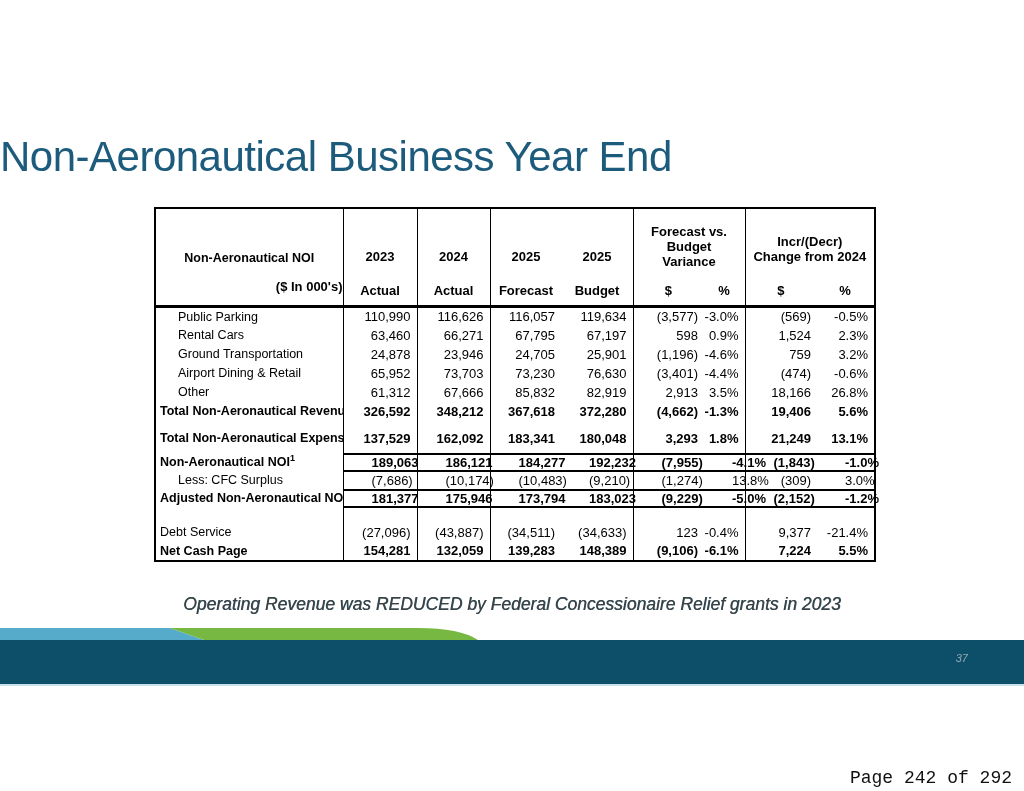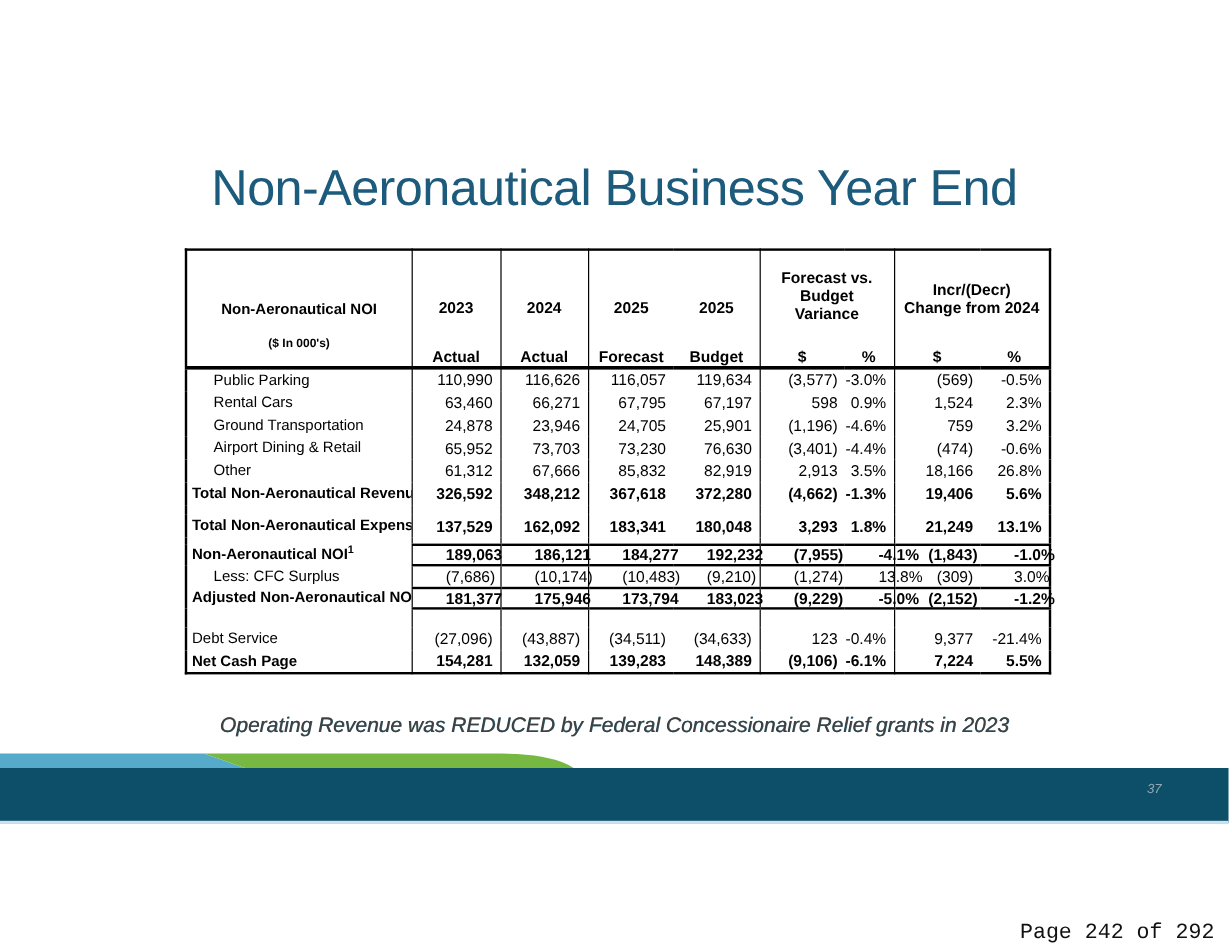--- a/index.html
+++ b/index.html
@@ -1,39 +1,39 @@
 <!DOCTYPE html>
 <html><head>
 <meta charset="utf-8">
 <style>
   html,body{margin:0;padding:0;background:#ffffff;}
   .slide{position:relative;width:1024px;height:791px;background:#ffffff;overflow:hidden;
          font-family:"Liberation Sans",sans-serif;color:#000;}
 
   
-  .title{position:absolute;left:0;right:0;top:133px;text-align:center;
+  .title{position:absolute;left:0;right:0;top:133px;
          font-size:42px;font-weight:400;letter-spacing:-0.5px;color:#1d5b7d;white-space:nowrap;}
 
   
   .tablewrap{position:absolute;left:154px;top:207px;}
   table{border-collapse:collapse;table-layout:fixed;width:720px;border:2px solid #000;background:#fff;}
   col.c0{width:188px}col.c1{width:74px}col.c2{width:73px}col.c3{width:71px}col.c4{width:72px}
   col.c5{width:71px}col.c6{width:41px}col.c7{width:72px}col.c8{width:58px}
   th,td{padding:0;margin:0;vertical-align:middle;}
   .bR{border-right:1.5px solid #000;}
   thead tr{border-bottom:3px solid #000;}
   thead th{height:96px;font-weight:bold;}
   .hwrap{display:flex;flex-direction:column;height:96px;}
   .ht{flex:1;font-size:13px;line-height:15px;text-align:center;}
   .ht.yr{padding-top:40px;}
   .ht.stack{display:flex;flex-direction:column;justify-content:center;}
   .ht.stack.pad{padding-top:6px;}
   .hl1{font-size:12.5px;padding-top:42px;}
-  .hl2{font-size:10px;padding-top:13px;}
-  .hb{height:22px;display:flex;align-items:flex-end;font-size:13px;}
+  .hl2{font-size:13px;padding-top:13px;text-align:right;}
+  .hb{height:22px;display:flex;align-items:flex-start;font-size:13px;}
   .hb span{flex:1;text-align:center;}
   .hb.v span:first-child{flex:63;} .hb.v span:last-child{flex:37;}
   .hb.i span:first-child{flex:55;} .hb.i span:last-child{flex:45;}
   .hb.p span:first-child{flex:50;} .hb.p span:last-child{flex:50;}
 
   tr.rs{height:18px;} tr.r{height:19px;margin-left:38px;} tr.rb{height:16px;}
   tr.sp-a{height:8px;} tr.sp-b{height:6px;} tr.sp-c{height:16px;}
   .lbl{font-size:12.5px;text-align:left;padding-left:4px;white-space:nowrap;overflow:hidden;}
   .ind{padding-left:22px;}
   .num{font-size:13px;text-align:right;padding-right:6px;white-space:nowrap;}

